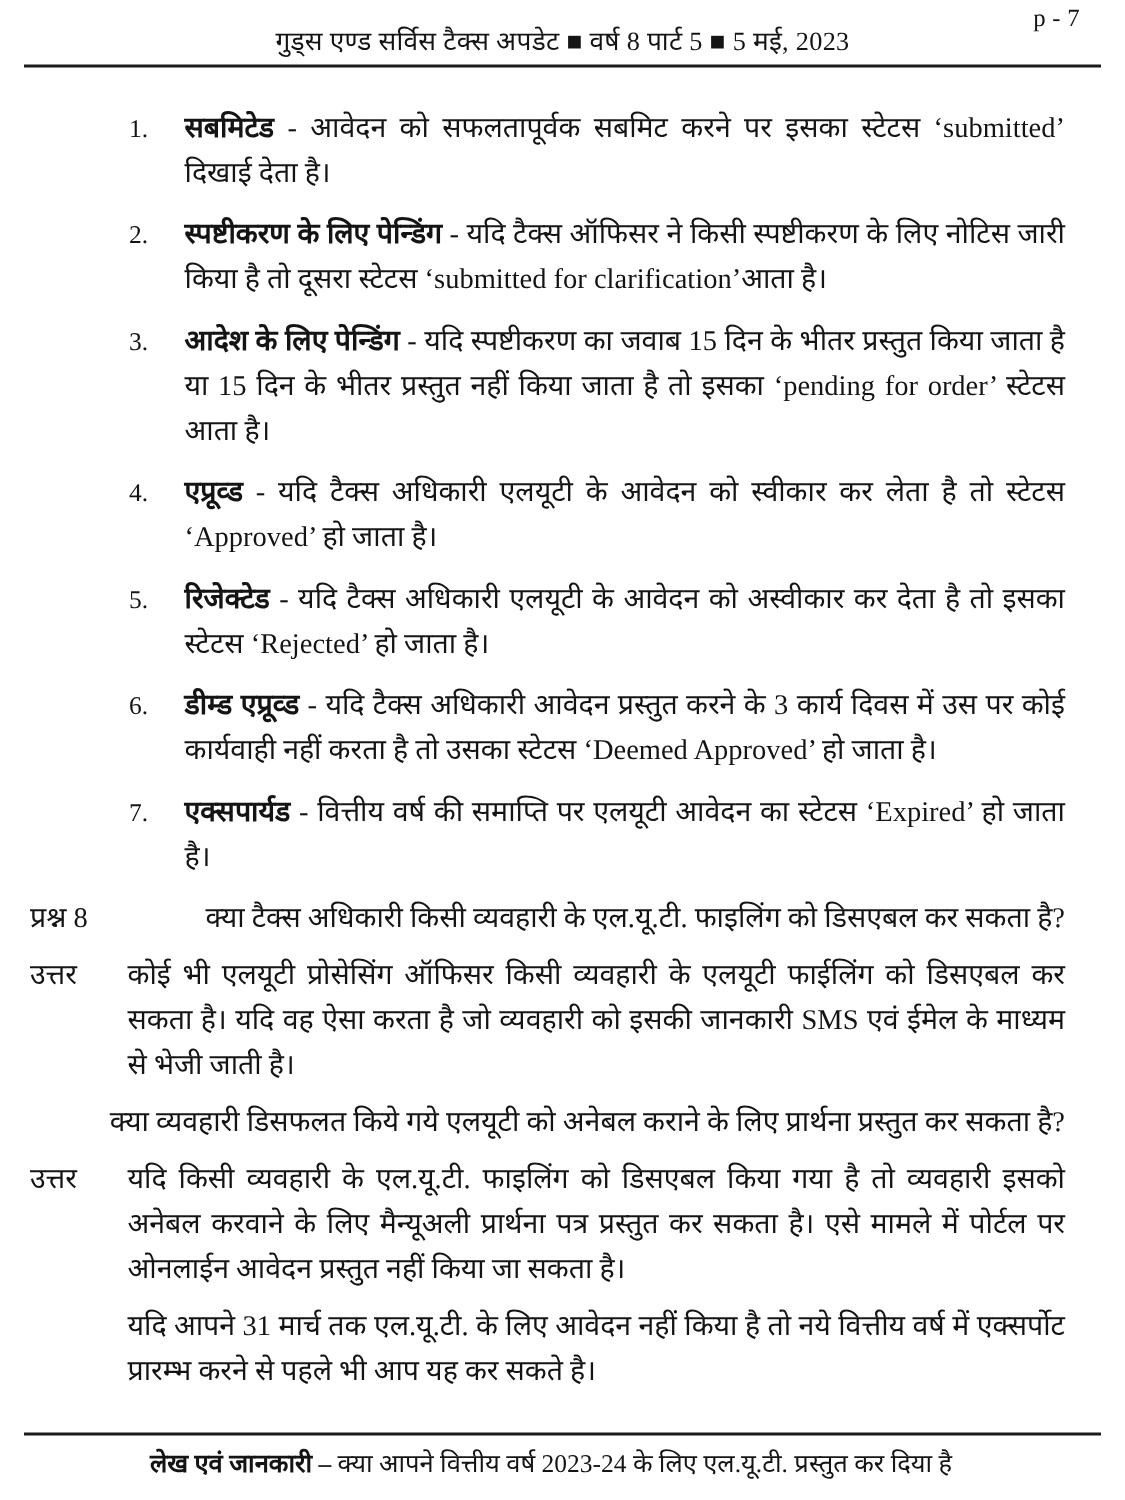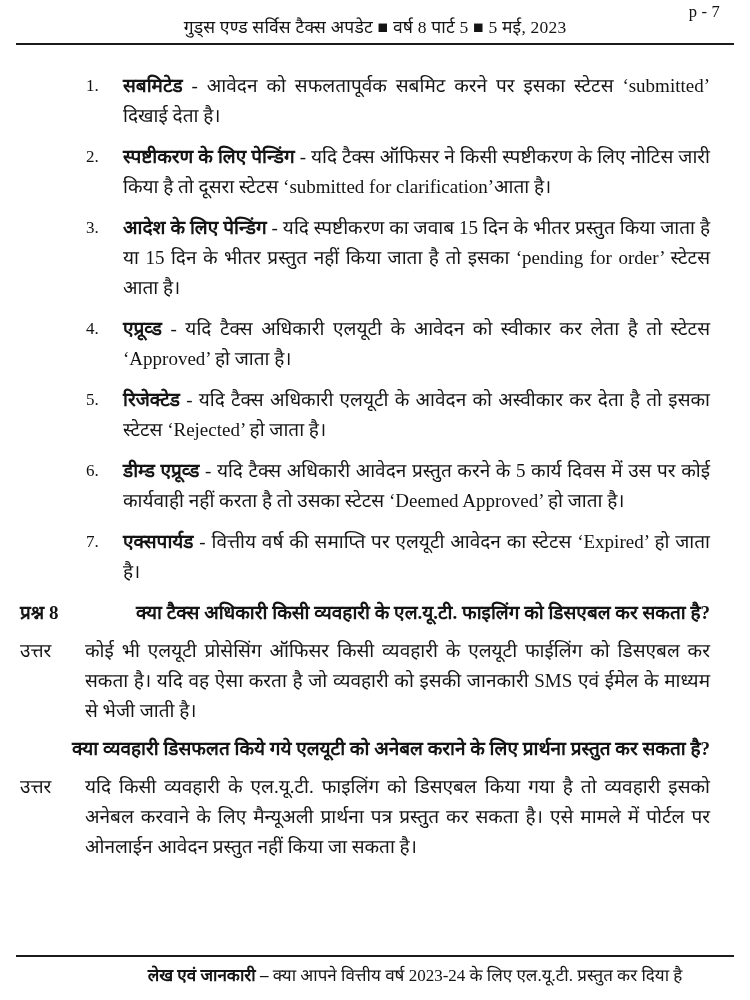--- a/index.html
+++ b/index.html
@@ -55,36 +55,36 @@
   .term { font-weight: bold; margin-top: 28px; }
   
   .qa-row {
     display: flex;
     margin-bottom: 8px;
   }
   .qa-label {
     flex: 0 0 65px;
   }
   .qa-text { flex: 1; text-align: justify; }
-  .question { font-weight: bold; }
+  .question { font-weight: normal; }
   .question .qa-text { text-align: right; }
   .answer-extra {
     margin-left: 65px;
     text-align: justify;
     margin-bottom: 8px;
   }
   
   .footer {
     position: absolute;
     left: 16px;
     right: 16px;
     bottom: 6px;
     border-top: 2px solid #1c1c1c;
     padding: 6px 4px 8px 84px;
-    text-align: center;
+    text-align: left;
     font-size: 17px;
     white-space: nowrap;
   }
   .footer .lead { font-weight: bold; }
 </style>
 </head>
 <body>
 
 <div class="page">
 
@@ -111,21 +111,21 @@
       <div class="list-item">
         <span class="list-num">4.</span>
         <div class="list-text"><span class="term">एप्रूव्ड</span><span> - यदि टैक्स अधिकारी एलयूटी के आवेदन को स्वीकार कर लेता है तो स्टेटस ‘Approved’ हो जाता है।</span></div>
       </div>
       <div class="list-item">
         <span class="list-num">5.</span>
         <div class="list-text"><span class="term">रिजेक्टेड</span><span> - यदि टैक्स अधिकारी एलयूटी के आवेदन को अस्वीकार कर देता है तो इसका स्टेटस ‘Rejected’ हो जाता है।</span></div>
       </div>
       <div class="list-item">
         <span class="list-num">6.</span>
-        <div class="list-text"><span class="term">डीम्ड एप्रूव्ड</span><span> - यदि टैक्स अधिकारी आवेदन प्रस्तुत करने के 5 कार्य दिवस में उस पर कोई कार्यवाही नहीं करता है तो उसका स्टेटस ‘Deemed Approved’ हो जाता है।</span></div>
+        <div class="list-text"><span class="term">डीम्ड एप्रूव्ड</span><span> - यदि टैक्स अधिकारी आवेदन प्रस्तुत करने के 3 कार्य दिवस में उस पर कोई कार्यवाही नहीं करता है तो उसका स्टेटस ‘Deemed Approved’ हो जाता है।</span></div>
       </div>
       <div class="list-item">
         <span class="list-num">7.</span>
         <div class="list-text"><span class="term">एक्सपार्यड</span><span> - वित्तीय वर्ष की समाप्ति पर एलयूटी आवेदन का स्टेटस ‘Expired’ हो जाता है।</span></div>
       </div>
     </div>
 
     <div class="qa-section">
 
       <div class="qa-row question">
@@ -137,20 +137,21 @@
         <div class="qa-text">कोई भी एलयूटी प्रोसेसिंग ऑफिसर किसी व्यवहारी के एलयूटी फाईलिंग को डिसएबल कर सकता है। यदि वह ऐसा करता है जो व्यवहारी को इसकी जानकारी SMS एवं ईमेल के माध्यम से भेजी जाती है।</div>
       </div>
 
       <div class="qa-row question">
         <div class="qa-text">क्या व्यवहारी डिसफलत किये गये एलयूटी को अनेबल कराने के लिए प्रार्थना प्रस्तुत कर सकता है?</div>
       </div>
       <div class="qa-row answer">
         <span class="qa-label">उत्तर</span>
         <div class="qa-text">यदि किसी व्यवहारी के एल.यू.टी. फाइलिंग को डिसएबल किया गया है तो व्यवहारी इसको अनेबल करवाने के लिए मैन्यूअली प्रार्थना पत्र प्रस्तुत कर सकता है। एसे मामले में पोर्टल पर ओनलाईन आवेदन प्रस्तुत नहीं किया जा सकता है।</div>
       </div>
+      <div class="answer-extra">यदि आपने 31 मार्च तक एल.यू.टी. के लिए आवेदन नहीं किया है तो नये वित्तीय वर्ष में एक्सर्पोट प्रारम्भ करने से पहले भी आप यह कर सकते है।</div>
 
     </div>
   </div>
 
   <div class="footer">
     <span class="lead">लेख एवं जानकारी –</span><span> क्या आपने वित्तीय वर्ष 2023-24 के लिए एल.यू.टी. प्रस्तुत कर दिया है</span>
   </div>
 
 </div>
 

